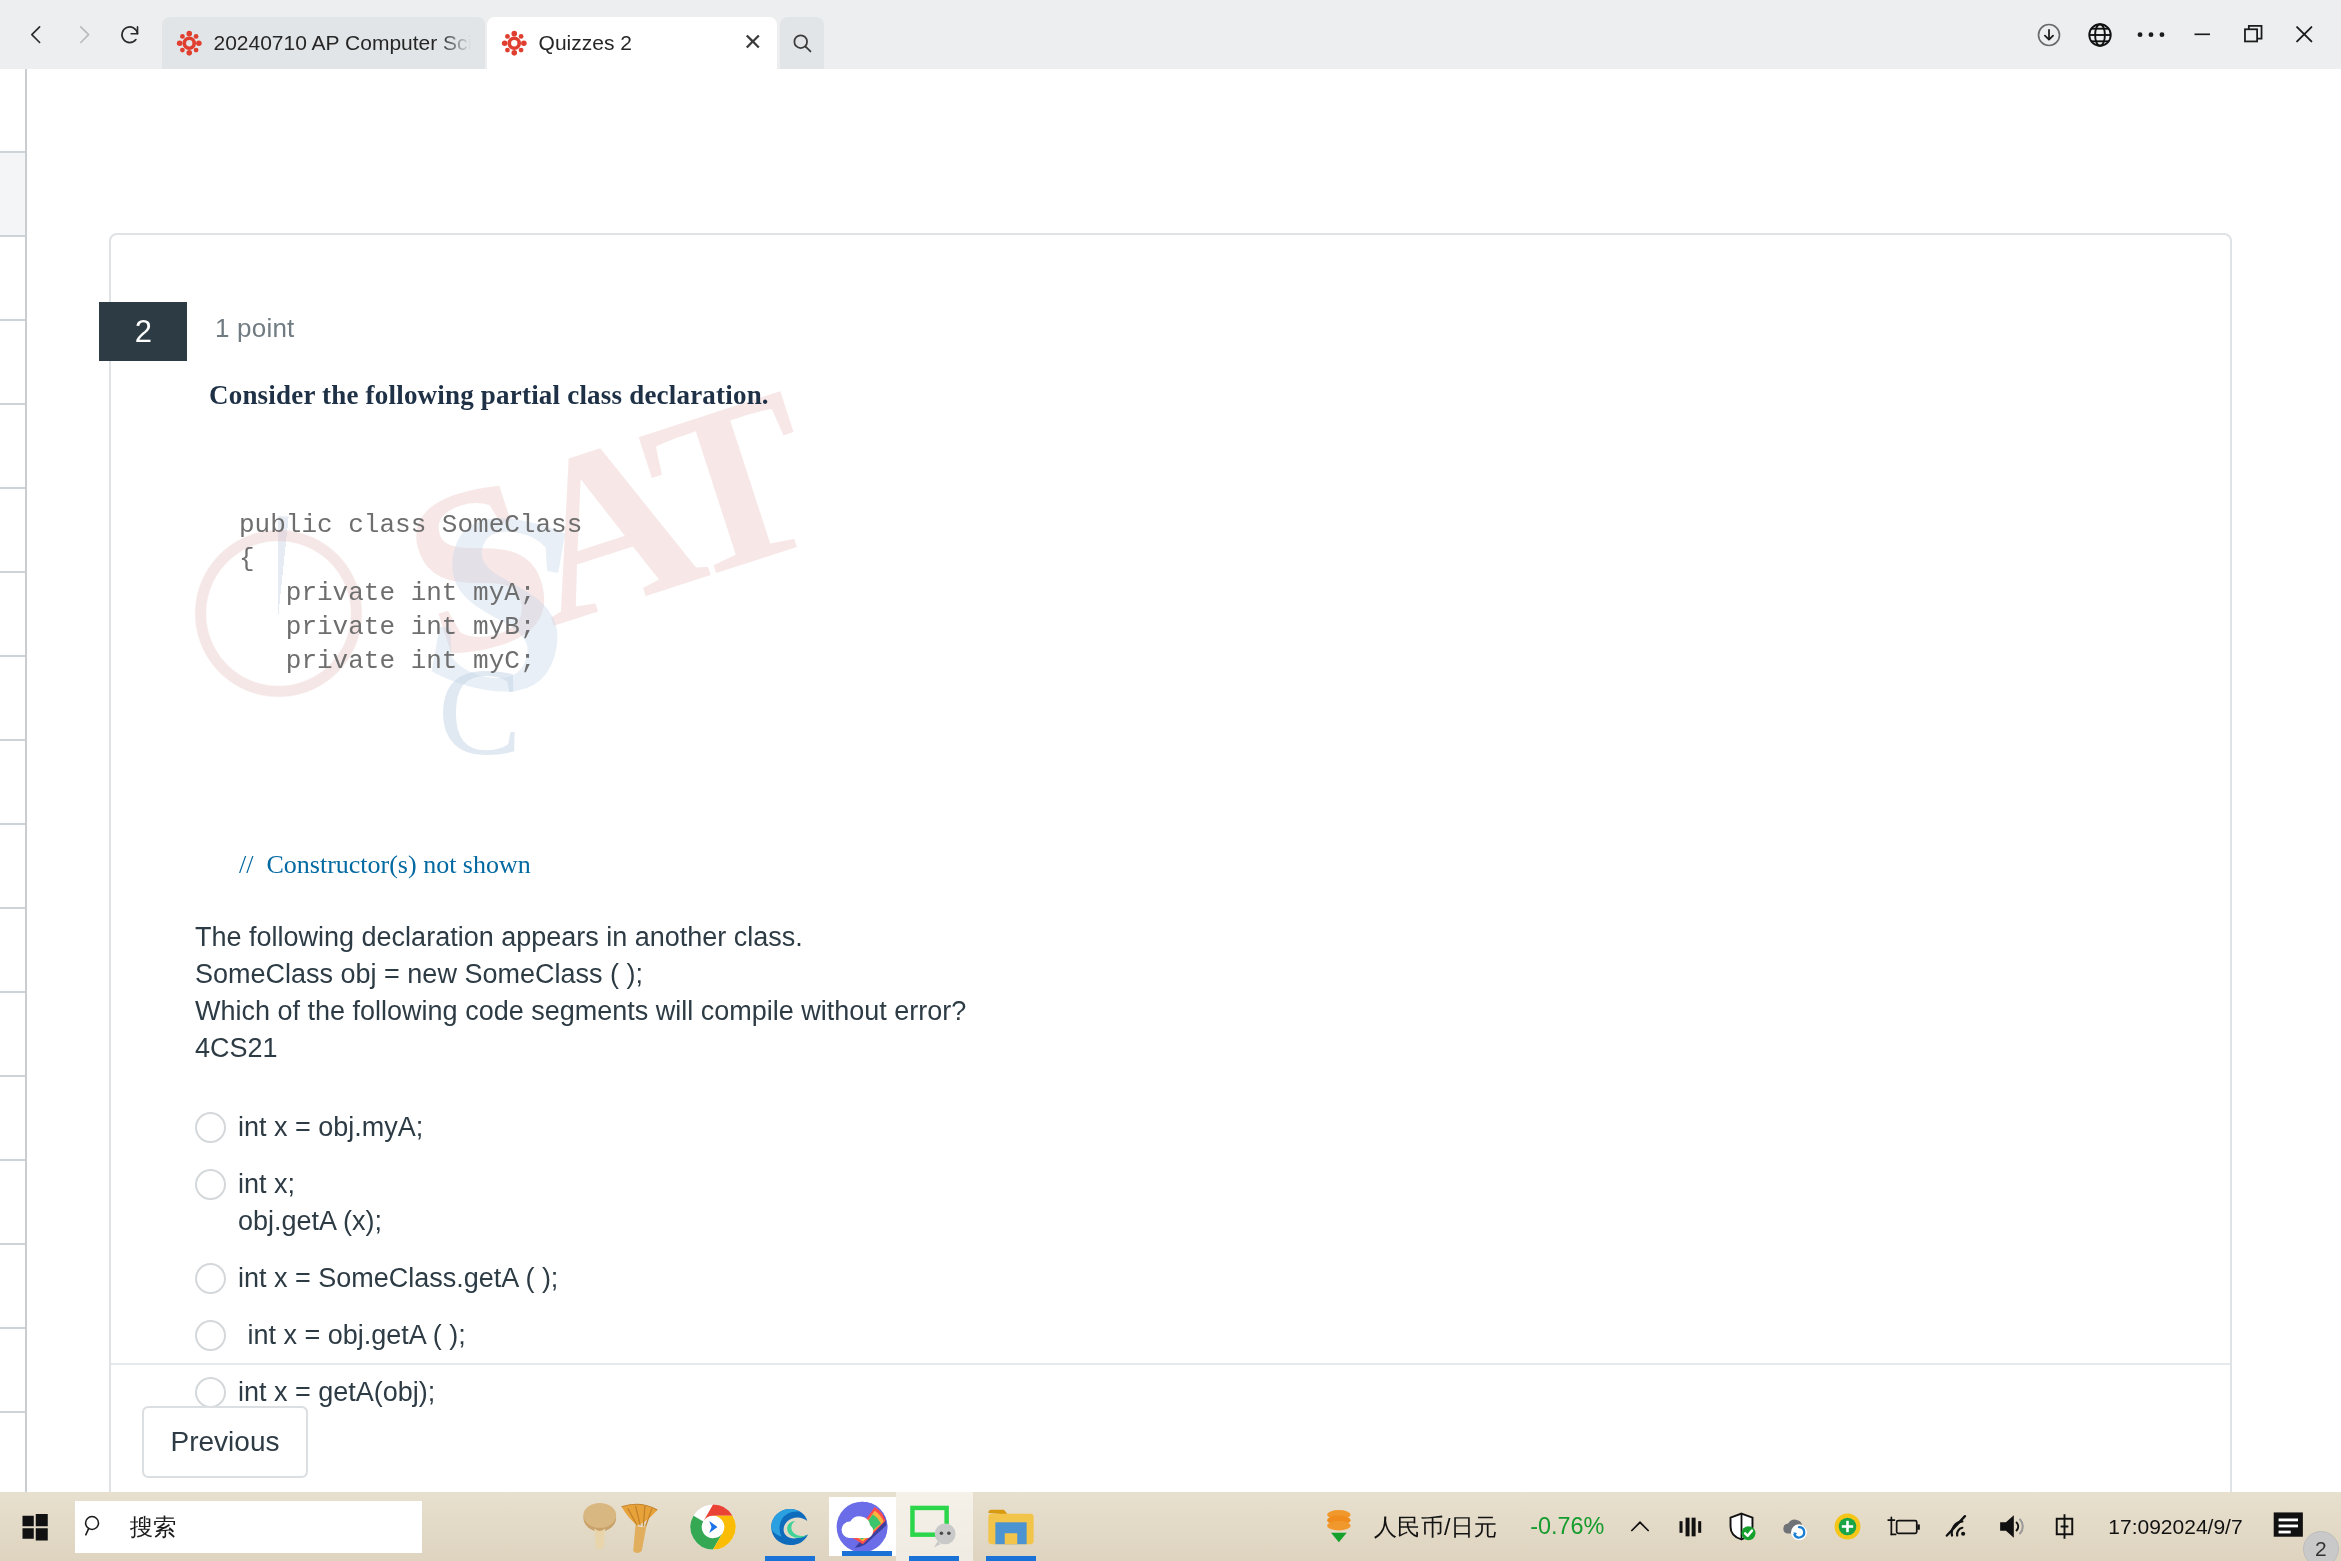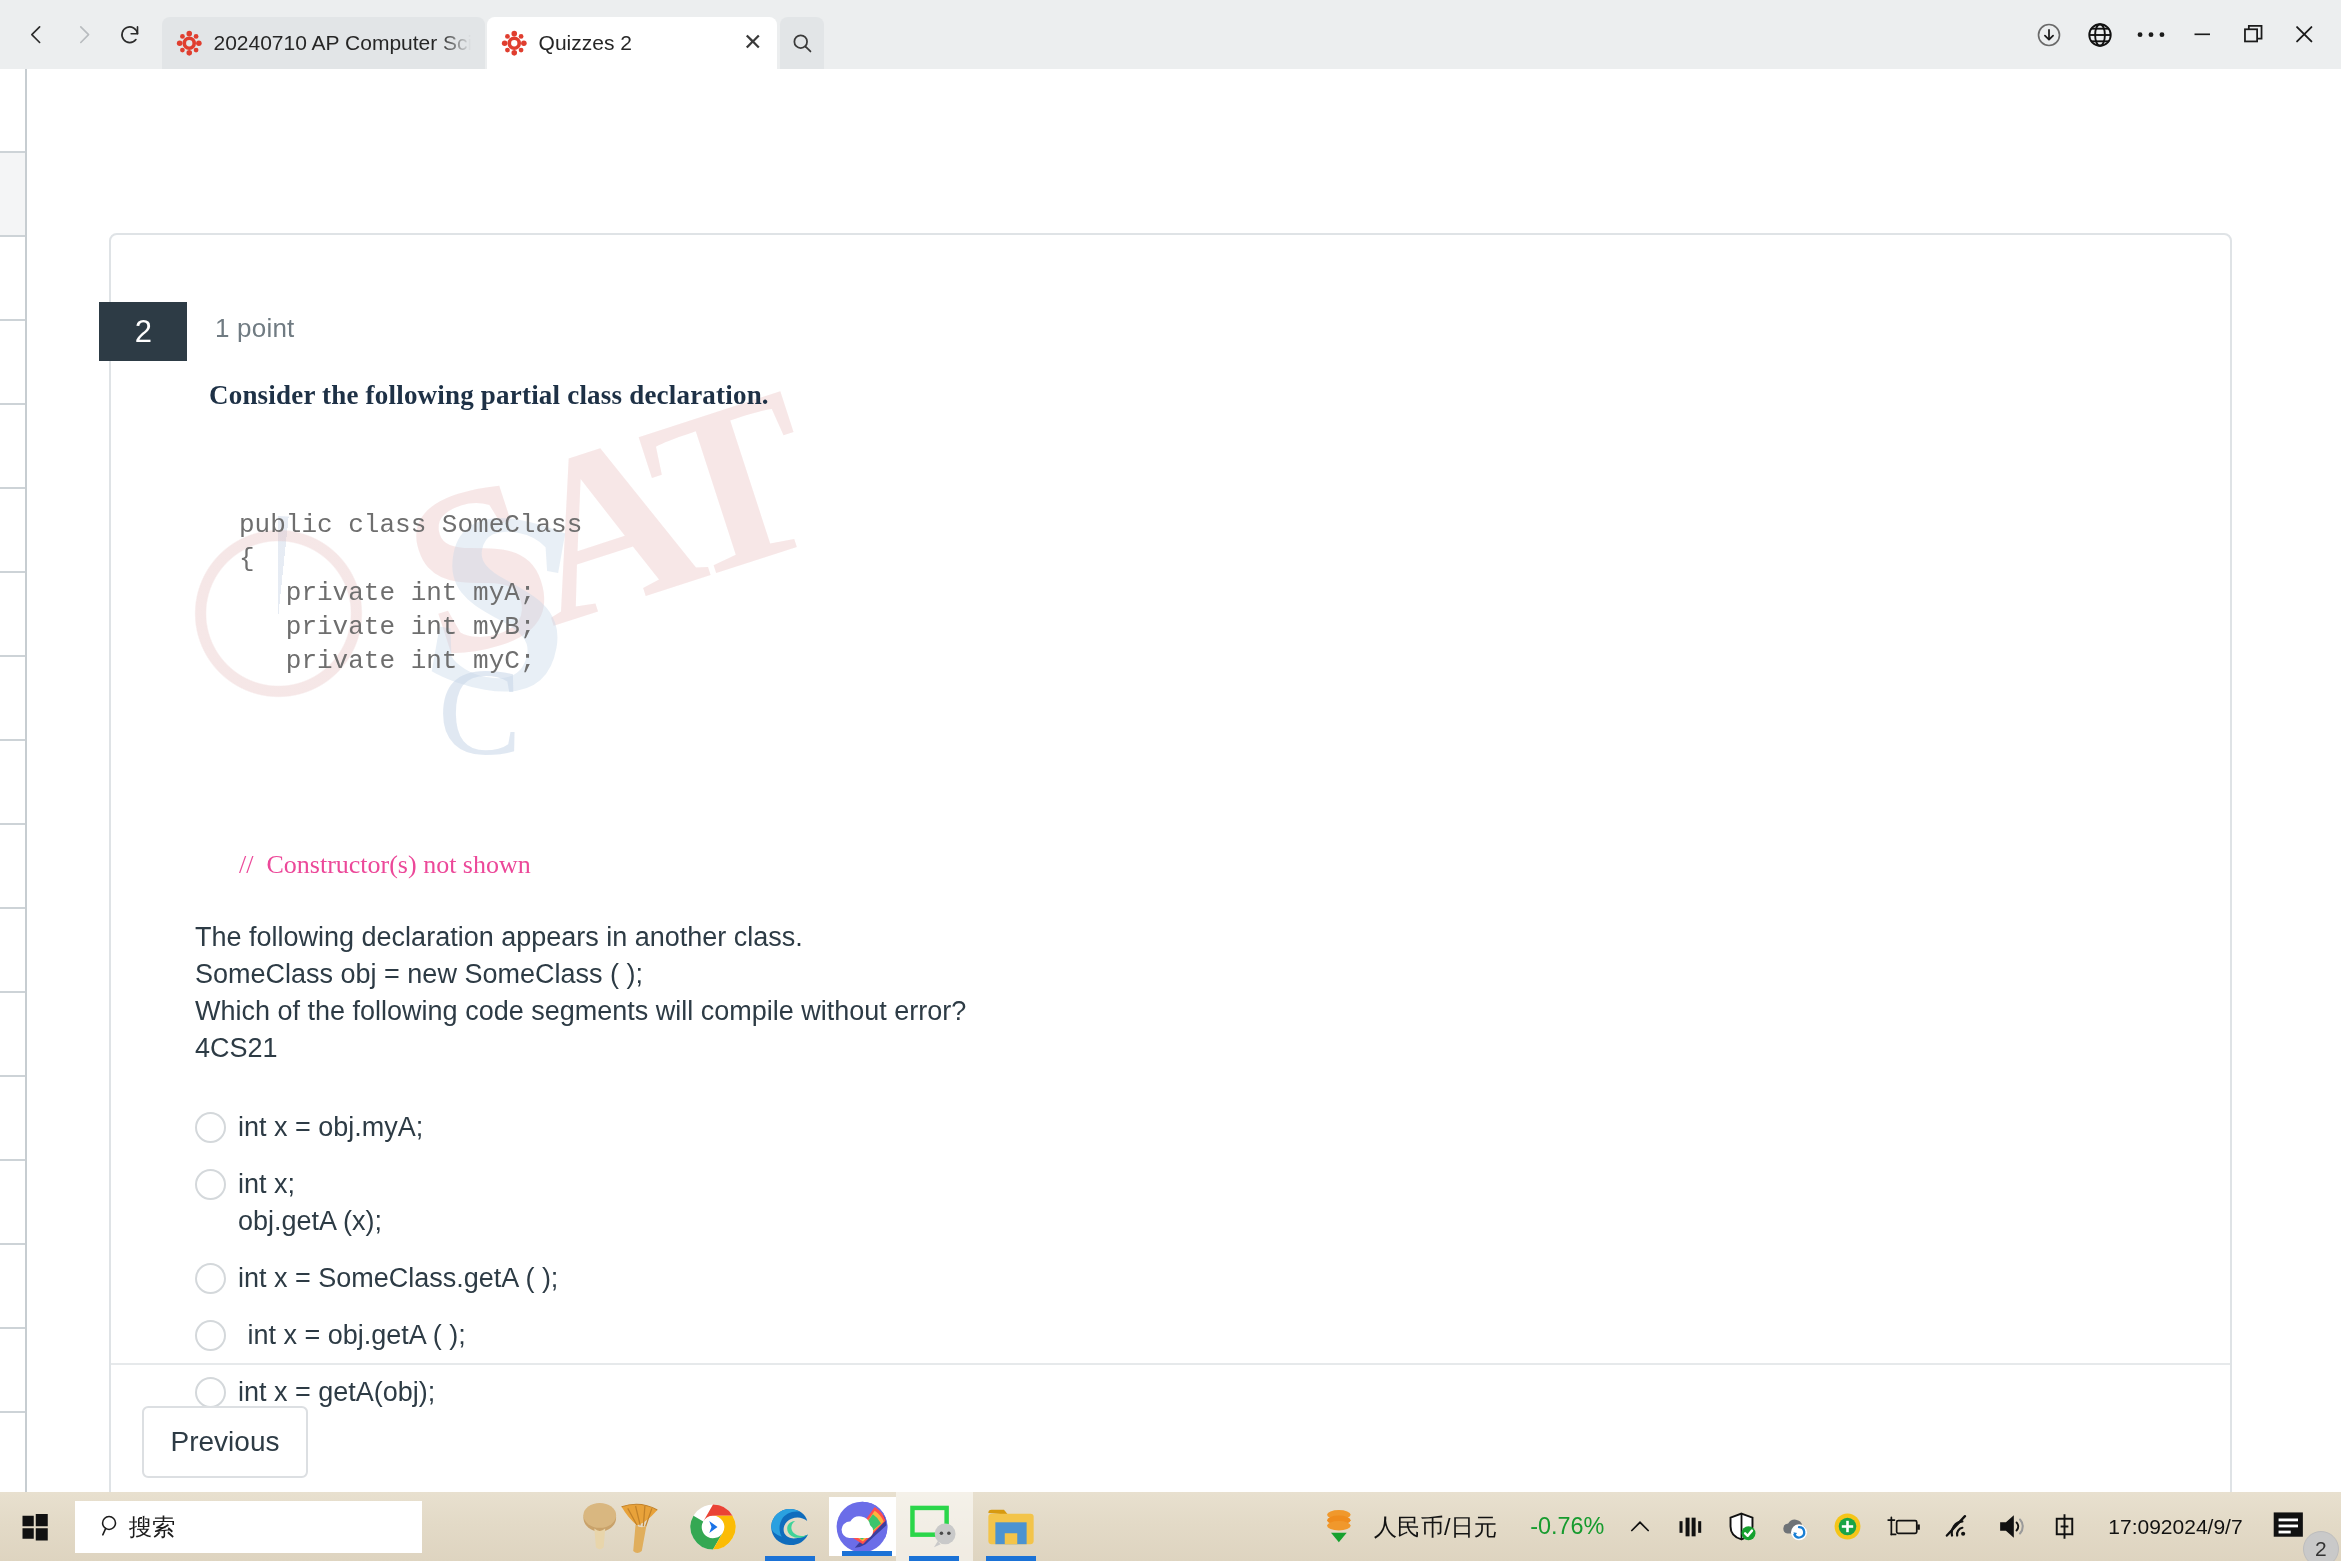--- a/index.html
+++ b/index.html
@@ -103,21 +103,21 @@
     letter-spacing:0.2px;
   }
   #code-listing{
     position:absolute; left:66px; top:80px;
     font-family:"Liberation Mono", monospace;
     font-size:26px; line-height:34px; color:#6e6e6e;
     white-space:pre;
   }
   .code-serif{
     font-family:"Liberation Serif", serif;
-    font-size:26px; color:#ec4899;
+    font-size:26px; color:#0369a1;
   }
   
   .wm{ position:absolute; pointer-events:none; user-select:none; }
   #wm-sat{
     left:234px; top:31px;
     font-family:"Liberation Serif",serif; font-size:234px; font-weight:700;
     color:rgba(226,170,170,.28); transform:rotate(-18deg); letter-spacing:-14px;
   }
   #wm-s2{
     left:258px; top:94px;
@@ -172,21 +172,21 @@
   #taskbar{
     position:absolute; left:0; top:1492px; width:2342px; height:69px;
     background:linear-gradient(180deg,#e8e0cf 0%, #e3dac7 45%, #ded4c0 100%);
     display:flex; align-items:center;
   }
   #start-button{
     width:70px;height:69px;display:flex;align-items:center;justify-content:center;
   }
   #search-box{
     width:347px;height:52px;background:#ffffff;
-    display:flex;align-items:center;gap:6px;padding-left:23px;
+    display:flex;align-items:center;gap:24px;padding-left:6px;
     margin-left:4.7px;
   }
   #search-text{ font-size:23.4px;color:#1b1b1b; }
   #pinned-apps{ display:flex; align-items:center; margin-left:144px; gap:0px; height:69px; }
   .app-icon{
     width:77px;height:69px; position:relative;
     display:flex;align-items:center;justify-content:center;
   }
   .app-icon.open::after{
     content:""; position:absolute; left:13.3px; bottom:0; width:50px;height:5.5px;

